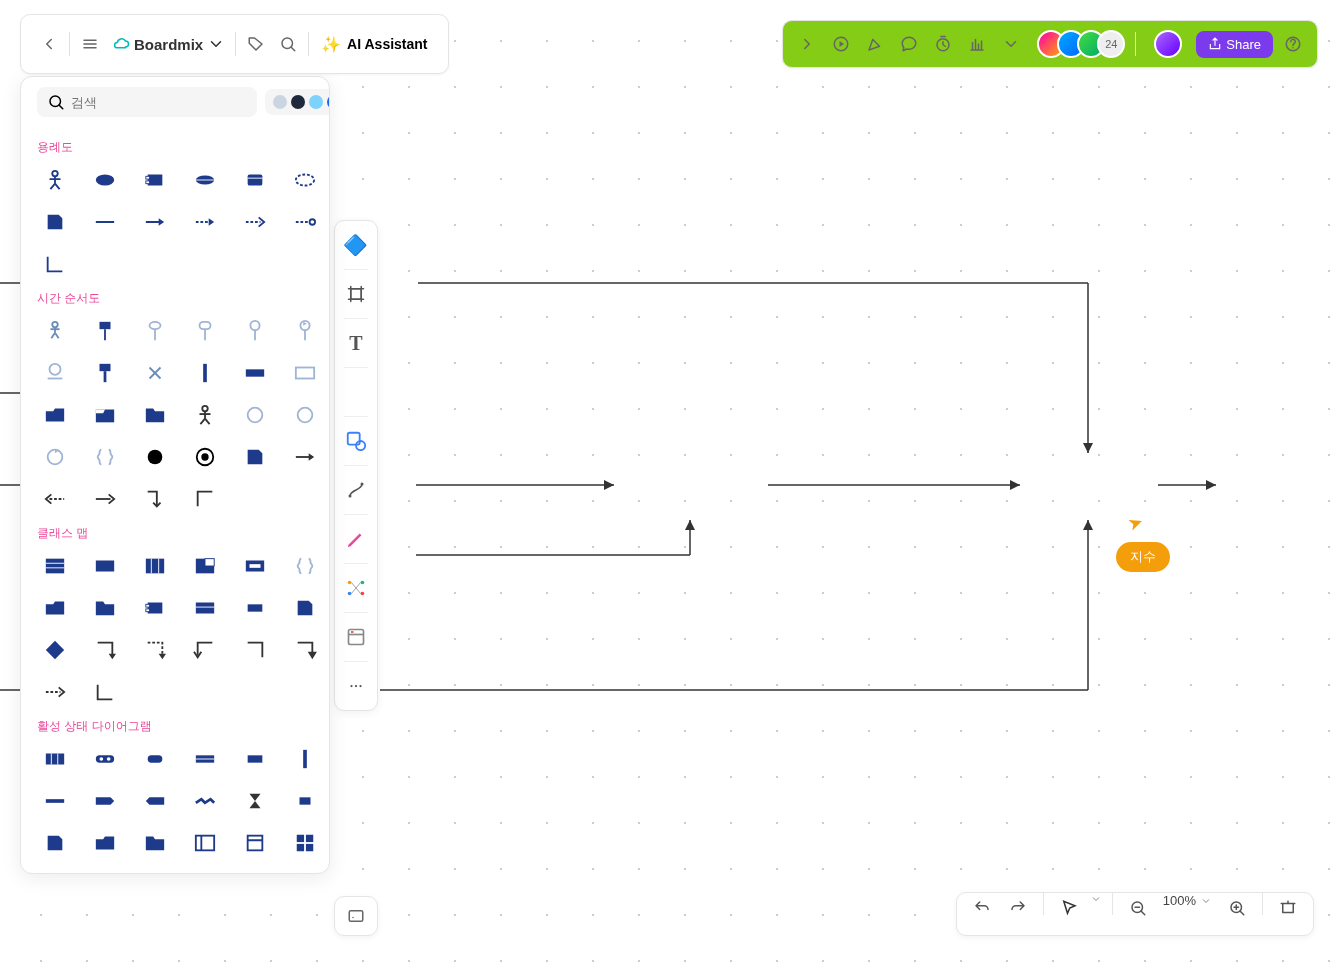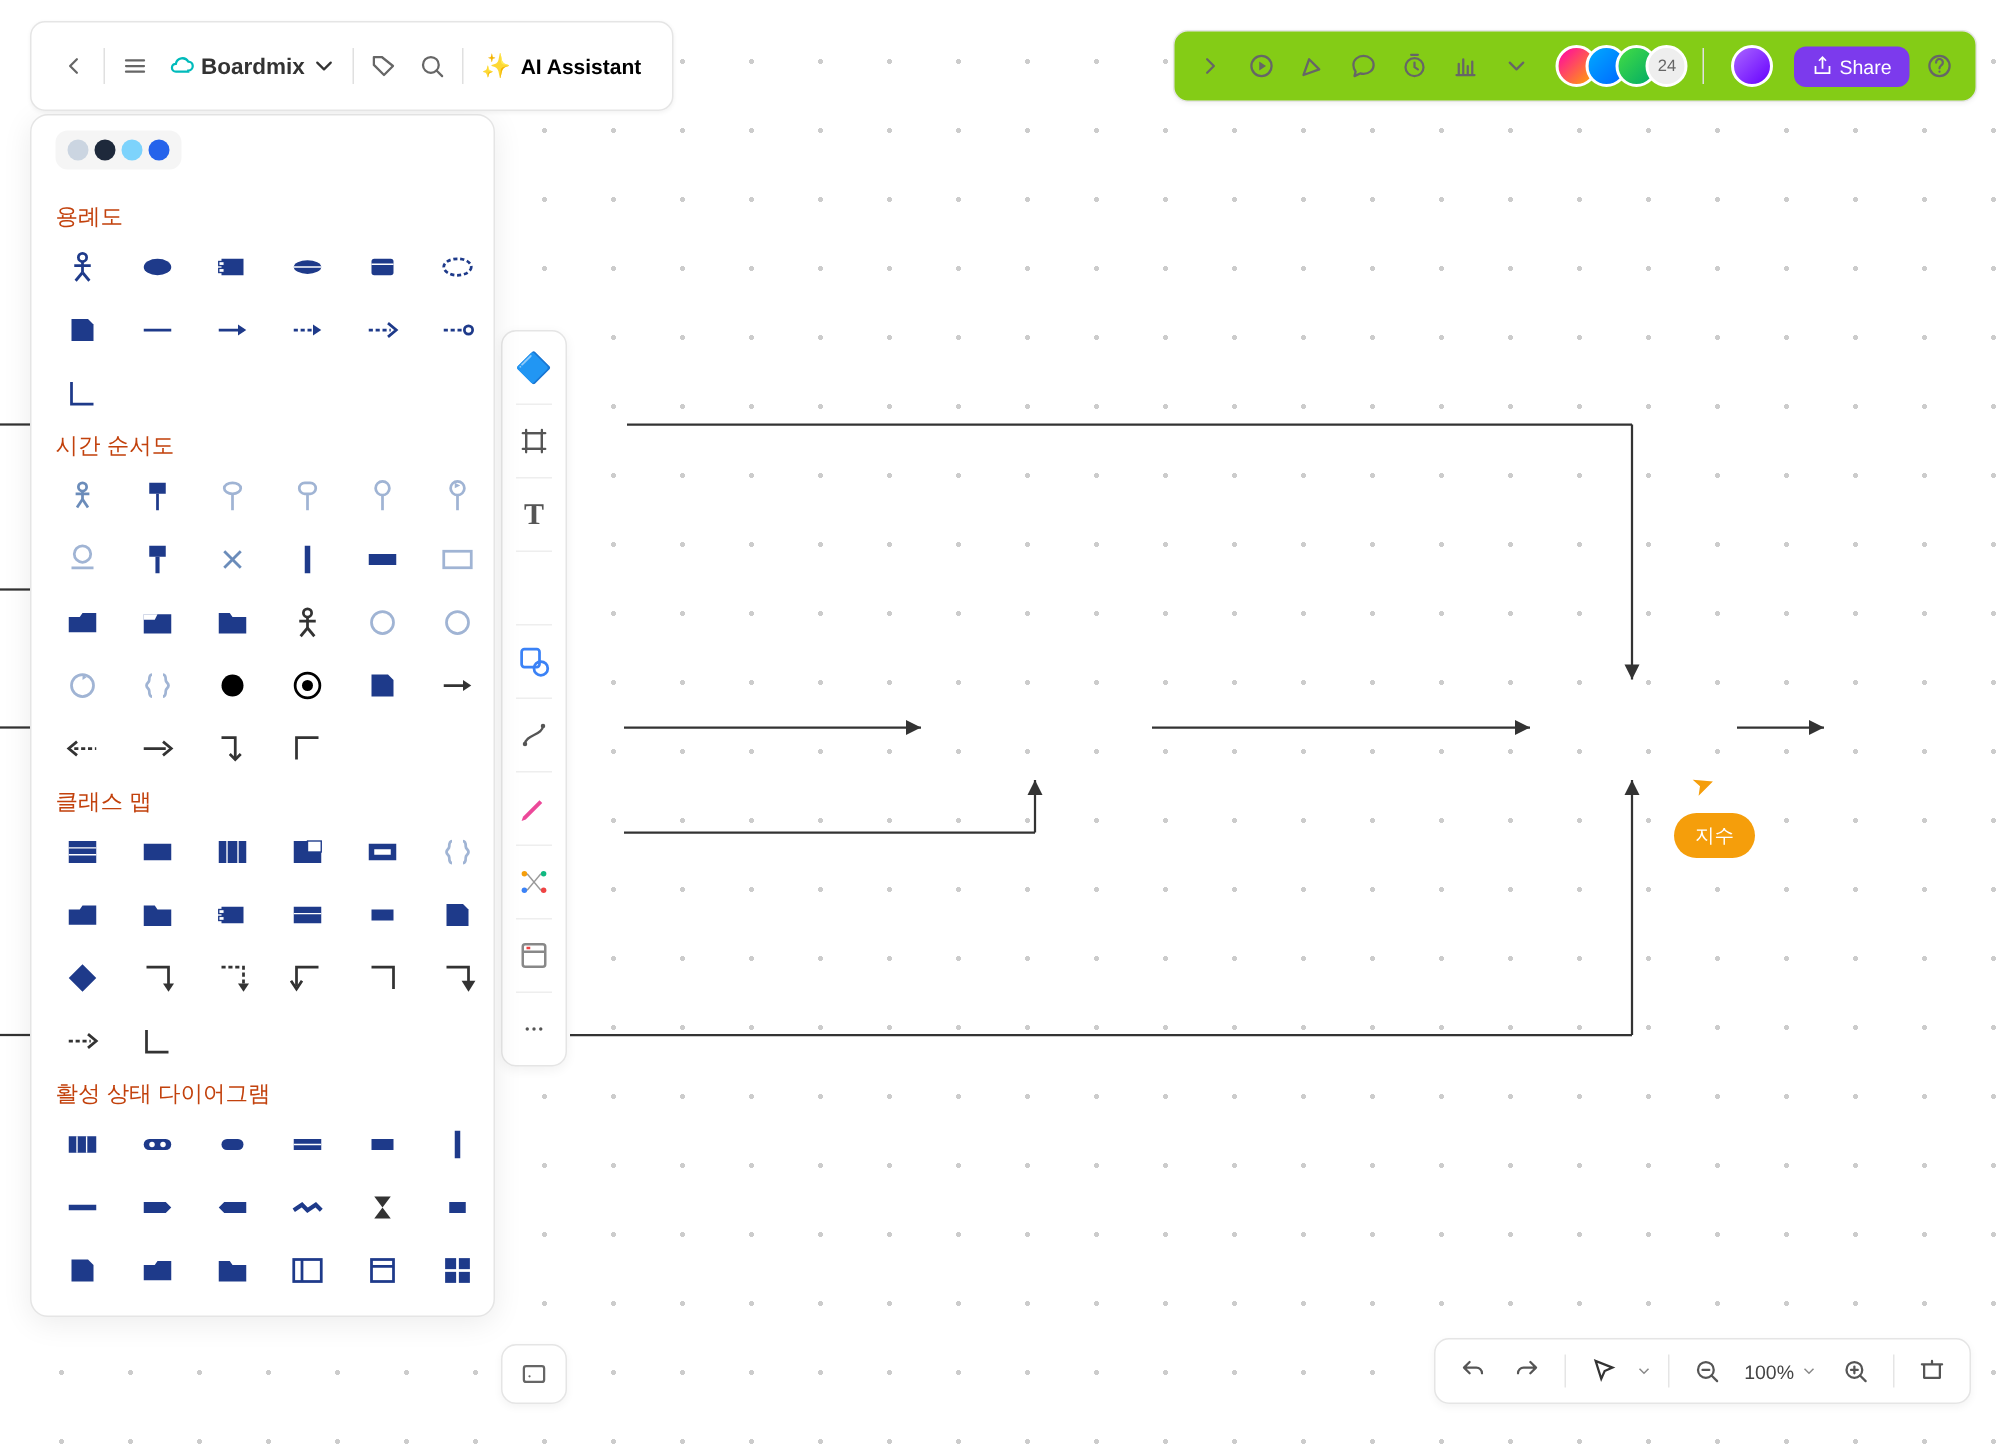--- a/index.html
+++ b/index.html
@@ -33,21 +33,21 @@
     .shape-tab.active { color: #333; font-weight: 600; }
     .shape-tabs-actions { margin-left: auto; display: flex; gap: 8px; }
     .shape-tabs-actions .icon-btn { width: 20px; height: 20px; color: #888; cursor: pointer; display: flex; align-items: center; justify-content: center; }
     .shape-search { padding: 10px 16px; display: flex; gap: 8px; align-items: center; }
     .search-box { flex: 1; background: #f5f5f5; border-radius: 8px; display: flex; align-items: center; padding: 6px 10px; gap: 6px; }
     .search-box input { border: none; background: none; outline: none; font-size: 13px; flex: 1; }
     .color-dots { display: flex; gap: 4px; align-items: center; background: #f5f5f5; border-radius: 8px; padding: 6px 8px; }
     .dot { width: 14px; height: 14px; border-radius: 50%; }
     .shape-body { overflow-y: auto; flex: 1; padding: 0 16px 16px; }
     .shape-section { margin-top: 12px; }
-    .shape-section-title { font-size: 15px; color: #c2410c; margin-bottom: 10px; }
+    .shape-section-title { font-size: 12px; color: #ec4899; margin-bottom: 10px; }
     .shape-grid { display: grid; grid-template-columns: repeat(6, 1fr); gap: 14px; }
     .shape-cell { width: 36px; height: 28px; display: flex; align-items: center; justify-content: center; cursor: pointer; color: #1e3a8a; }
     .shape-cell svg { width: 26px; height: 22px; }
     
     
     .vtoolbar { position: absolute; top: 220px; left: 334px; width: 44px; background: #fff; border: 1px solid #e5e5e5; border-radius: 10px; box-shadow: 0 2px 8px rgba(0,0,0,0.06); z-index: 80; display: flex; flex-direction: column; align-items: center; padding: 8px 0; gap: 6px; }
     .vtool { width: 32px; height: 32px; display: flex; align-items: center; justify-content: center; border-radius: 6px; cursor: pointer; color: #555; }
     .vtoolbar hr { width: 24px; border: none; border-top: 1px solid #eee; margin: 2px 0; }
     
     
@@ -58,21 +58,21 @@
     .edge-label { position: absolute; background: #fff; padding: 0 6px; font-size: 13px; color: #333; }
     .edge { position: absolute; stroke: #333; stroke-width: 1.5; fill: none; }
     .end-circle { position: absolute; width: 34px; height: 34px; border: 3px solid #7c3aed; border-radius: 50%; }
     .end-circle::after { content: ''; position: absolute; inset: 5px; border: 2px solid #7c3aed; border-radius: 50%; }
     .end-label { position: absolute; font-size: 13px; color: #333; }
     .cursor-tag { position: absolute; background: #f59e0b; color: #fff; font-size: 13px; padding: 6px 14px; border-radius: 18px; font-weight: 500; }
     .cursor-arrow { position: absolute; color: #f59e0b; font-size: 18px; transform: rotate(-20deg); }
     
     
     .bottom-left { position: absolute; bottom: 28px; left: 334px; width: 44px; height: 40px; background: #fff; border: 1px solid #e5e5e5; border-radius: 10px; display: flex; align-items: center; justify-content: center; box-shadow: 0 2px 6px rgba(0,0,0,0.05); z-index: 50; cursor: pointer; color: #666; }
-    .bottom-right { position: absolute; bottom: 28px; right: 24px; height: 44px; background: #fff; border: 1px solid #e5e5e5; border-radius: 10px; display: flex; align-items: center; padding: 0 10px; gap: 6px; box-shadow: 0 2px 6px rgba(0,0,0,0.05); z-index: 50; }
+    .bottom-right { position: absolute; bottom: 28px; right: 24px; height: 44px; background: #fff; border: 1px solid #e5e5e5; border-radius: 10px; display: flex; align-items: flex-start; padding: 0 10px; gap: 6px; box-shadow: 0 2px 6px rgba(0,0,0,0.05); z-index: 50; }
     .bottom-right .bbtn { width: 30px; height: 30px; display: flex; align-items: center; justify-content: center; cursor: pointer; color: #555; border-radius: 6px; }
     .zoom-label { font-size: 13px; color: #444; padding: 0 4px; display: flex; align-items: center; gap: 4px; }
     .vdiv { width: 1px; height: 22px; background: #e5e5e5; margin: 0 4px; }
     
     
     .i { width: 18px; height: 18px; stroke: currentColor; fill: none; stroke-width: 2; stroke-linecap: round; stroke-linejoin: round; }
     .ifill { fill: currentColor; stroke: none; }
   </style>
 </head>
 <body>
@@ -225,20 +225,27 @@
         <svg class="i" viewBox="0 0 24 24">
           <circle cx="12" cy="12" r="9"></circle>
           <path d="M9 9a3 3 0 115 2c-1 1-2 1.5-2 3M12 17h.01"></path>
         </svg>
       </button>
   </div>
 </div>
 
 <div class="shape-panel">
   <div class="shape-search">
+    <div class="search-box">
+      <svg class="i" width="14" height="14" viewBox="0 0 24 24">
+          <circle cx="11" cy="11" r="7"></circle>
+          <line x1="21" y1="21" x2="16" y2="16"></line>
+        </svg>
+      <input type="text" placeholder="검색" style="">
+    </div>
     <div class="color-dots">
       <div class="dot" style="background:#cbd5e1"></div>
       <div class="dot" style="background:#1e293b"></div>
       <div class="dot" style="background:#7dd3fc"></div>
       <div class="dot" style="background:#2563eb"></div>
 
     </div>
   </div>
   <div class="shape-body">
 

